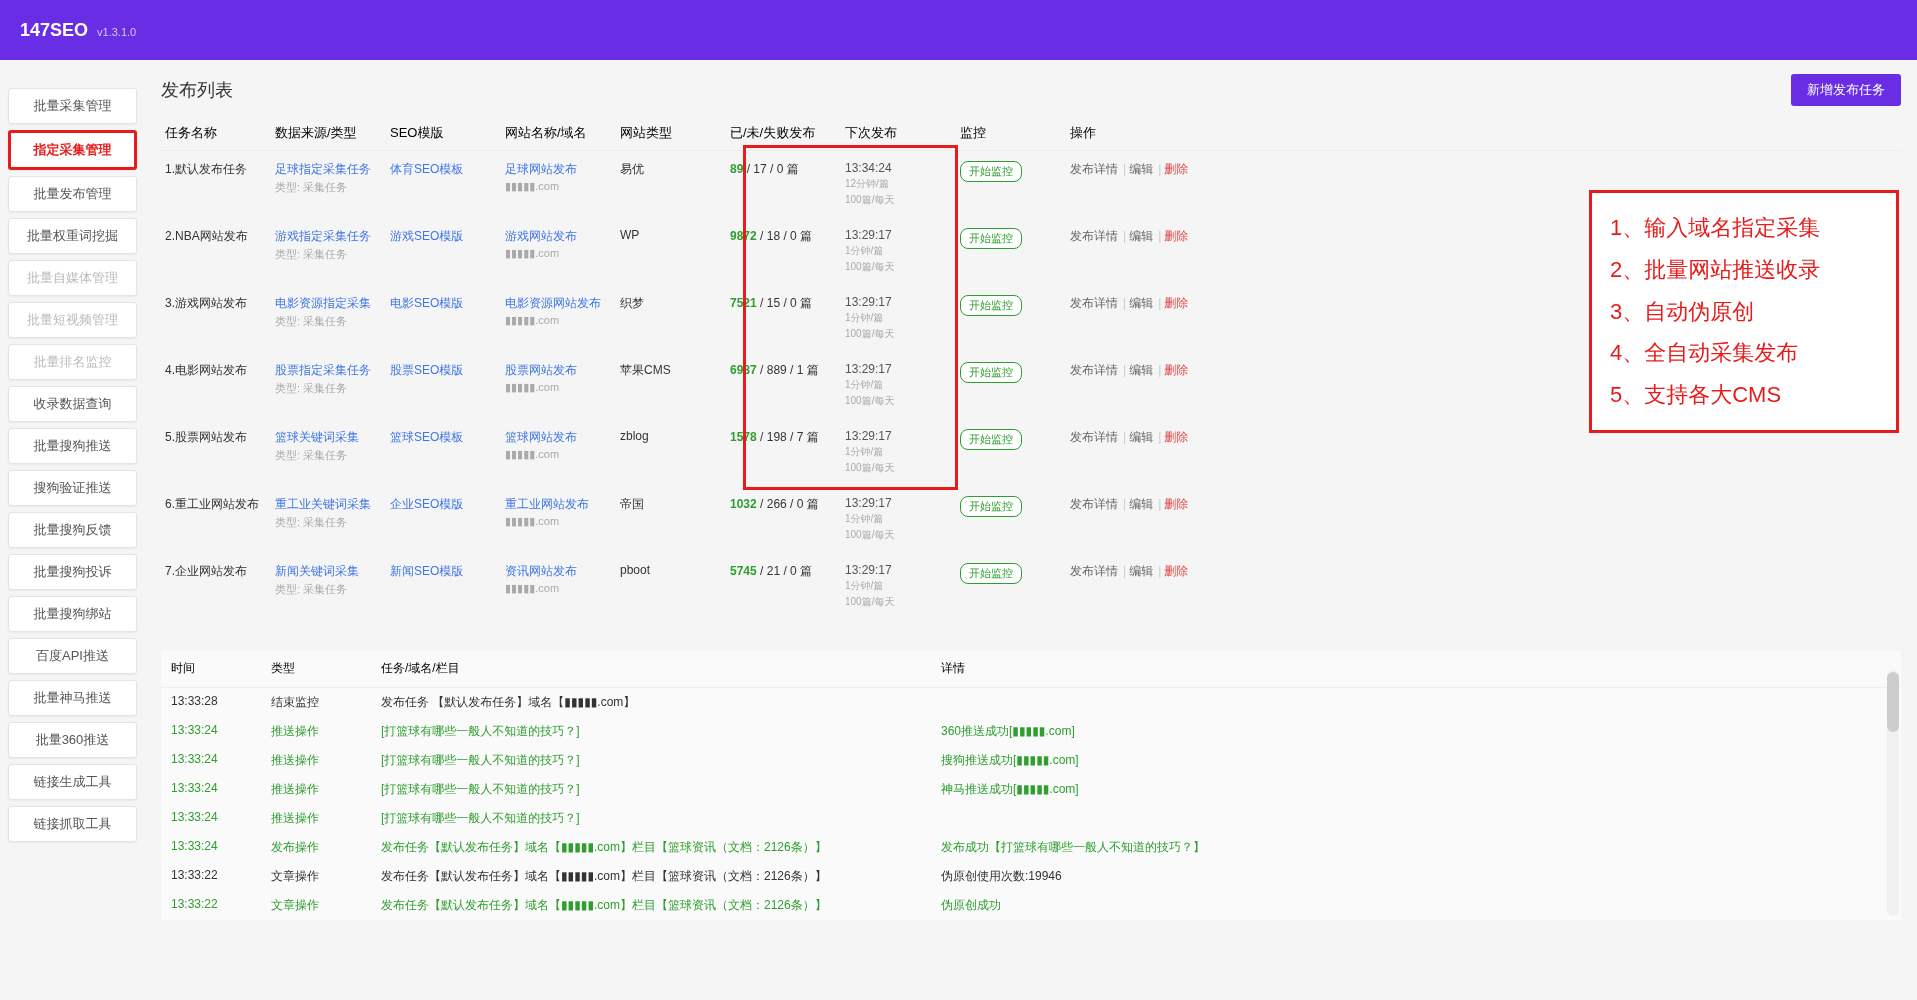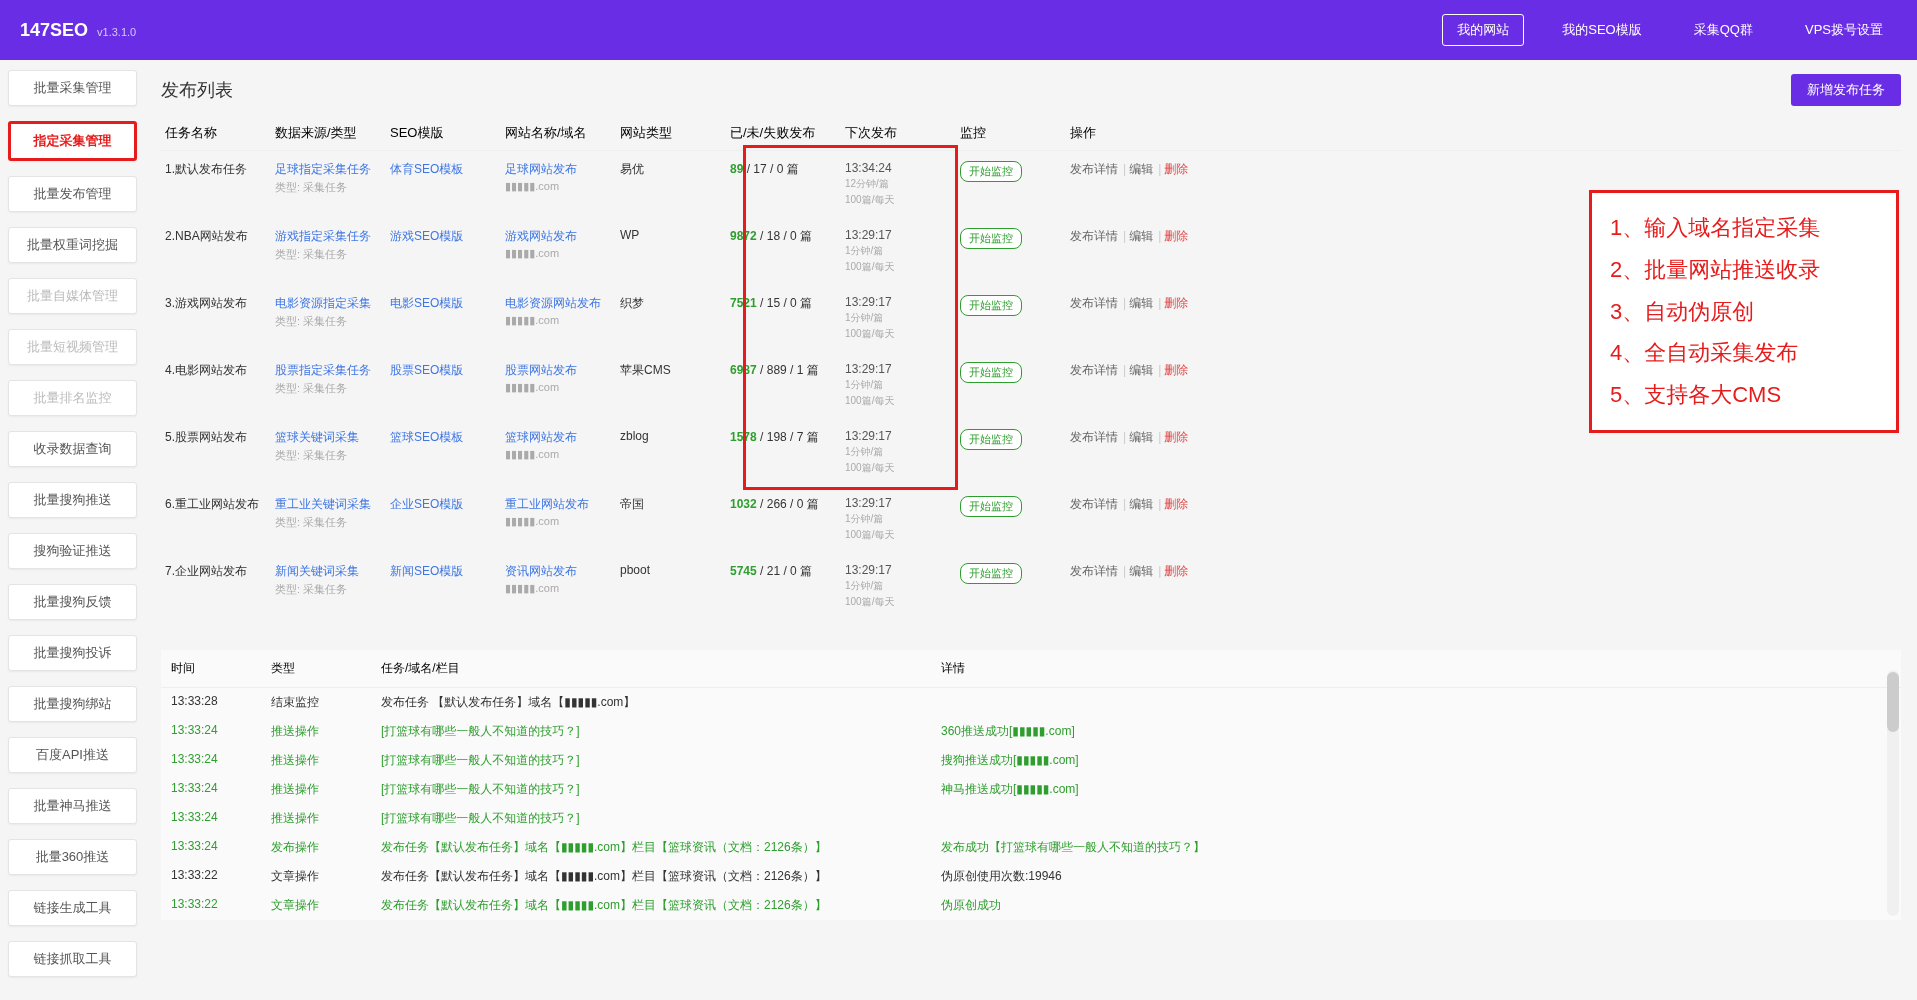--- a/index.html
+++ b/index.html
@@ -10,21 +10,21 @@
     .logo { font-size: 18px; font-weight: bold; }
     .logo-ver { font-size: 11px; font-weight: normal; margin-left: 4px; color: #d5cbf7; }
     .header-nav { margin-left: auto; display: flex; gap: 24px; align-items: center; }
     .header-nav button { background: transparent; border: none; color: #fff; font-size: 13px; cursor: pointer; padding: 6px 14px; }
     .header-nav button.boxed { border: 1px solid #fff; border-radius: 3px; }
     
     
     .layout { display: flex; }
     
     
-    .sidebar { width: 145px; padding: 10px 8px; display: flex; flex-direction: column; gap: 15px; }
+    .sidebar { width: 145px; padding: 28px 8px; display: flex; flex-direction: column; gap: 6px; }
     .sidebar button { background: #fff; border: 1px solid #e4e4e4; border-radius: 3px; padding: 8px 4px; font-size: 13px; cursor: pointer; box-shadow: 0 1px 2px rgba(0,0,0,0.05); color: #555; }
     .sidebar button.active { border: 3px solid #e61b1b; color: #e61b1b; font-weight: bold; }
     .sidebar button.disabled { color: #bbb; }
     
     
     .main { flex: 1; padding: 14px 16px; position: relative; }
     .page-head { display: flex; align-items: center; margin-bottom: 10px; }
     .page-title { font-size: 18px; font-weight: 500; }
     .add-btn { margin-left: auto; background: #6a2de6; color: #fff; border: none; border-radius: 3px; padding: 7px 16px; font-size: 13px; cursor: pointer; }
     
@@ -74,26 +74,20 @@
     .scroll-thumb { position: absolute; right: 2px; top: 22px; width: 12px; height: 60px; background: #ccc; border-radius: 6px; }
   </style>
 </head>
 <body>
 
 <div class="header">
   <span class="logo">
     <span>147SEO</span>
     <span class="logo-ver">v1.3.1.0</span>
   </span>
-  <div class="header-nav" id="header-nav">
-      <button class="boxed">我的网站</button>
-      <button>我的SEO模版</button>
-      <button>采集QQ群</button>
-      <button>VPS拨号设置</button>
-    </div>
 </div>
 
 <div class="layout">
 
   <div class="sidebar" id="sidebar">
       <button>批量采集管理</button>
       <button class="active">指定采集管理</button>
       <button>批量发布管理</button>
       <button>批量权重词挖掘</button>
       <button class="disabled">批量自媒体管理</button>

